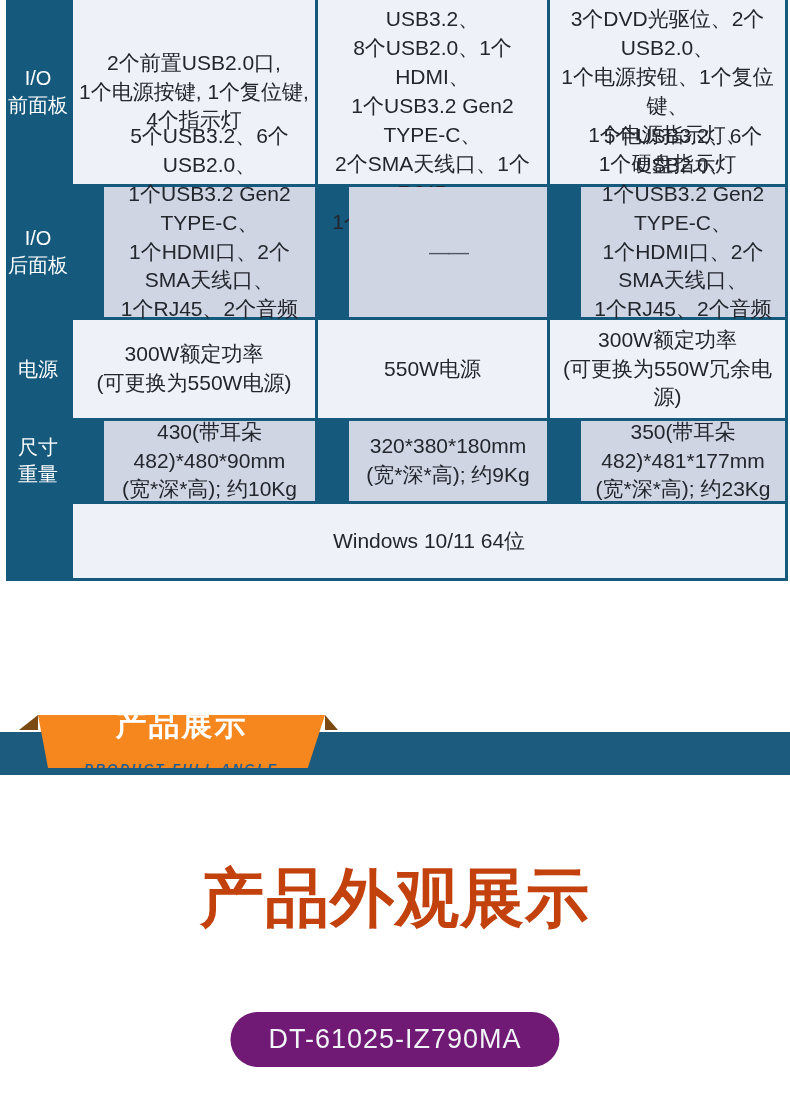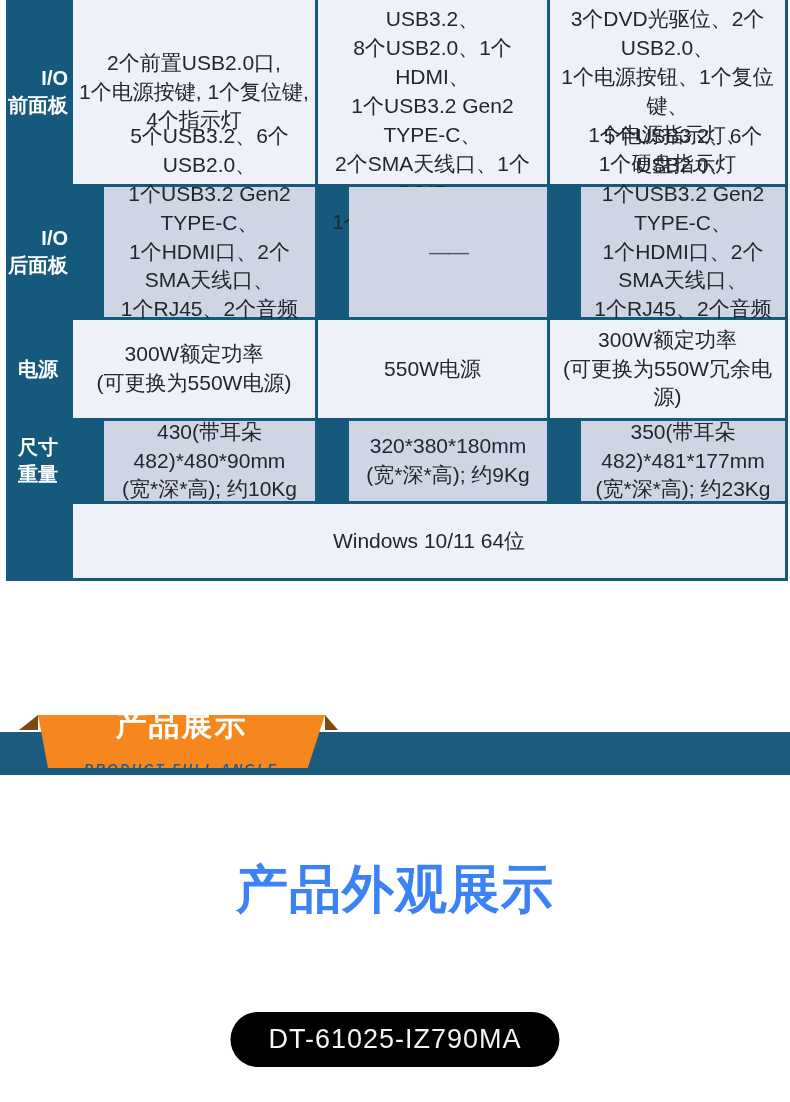--- a/index.html
+++ b/index.html
@@ -38,25 +38,25 @@
     color: #23262c;
     padding: 2px 4px;
   }
   .cell.light { background: #eef1f7; }
   .cell.dark  { background: #d0d5e4; margin-left: 31px; }
   .cell.dash-cell { color: #51565e; letter-spacing: -2px; }
   .rlabel {
     display: flex;
     align-items: center;
     justify-content: center;
-    text-align: right;
+    text-align: center;
     white-space: pre-line;
     background: #15597c;
     color: #ffffff;
-    font-weight: bold;
+    font-weight: normal;
     font-size: 20px;
     line-height: 1.35;
   }
   .span3 { grid-column: 2 / span 3; }
 
   
   .ribbon {
     position: absolute;
     top: 713px;
     left: 0;
@@ -110,37 +110,37 @@
     letter-spacing: 2.5px;
   }
 
   
   .section-title {
     position: absolute;
     top: 855px;
     left: 0;
     width: 100%;
     text-align: center;
-    font-size: 52px;
+    font-size: 64px;
     font-weight: bold;
-    color: #3b82f6;
+    color: #c2410c;
     letter-spacing: 1px;
   }
 
   
   .model-pill {
     position: absolute;
     top: 1012px;
     left: 50%;
     transform: translateX(-50%);
     height: 55px;
     line-height: 55px;
     padding: 0 38px;
     border-radius: 28px;
-    background: #000000;
+    background: #701a75;
     color: #f2f5f7;
     font-size: 27px;
     letter-spacing: 1px;
     white-space: nowrap;
     border: none;
     cursor: pointer;
     font-family: "Liberation Sans", "DejaVu Sans", sans-serif;
   }
 </style>
 </head>

